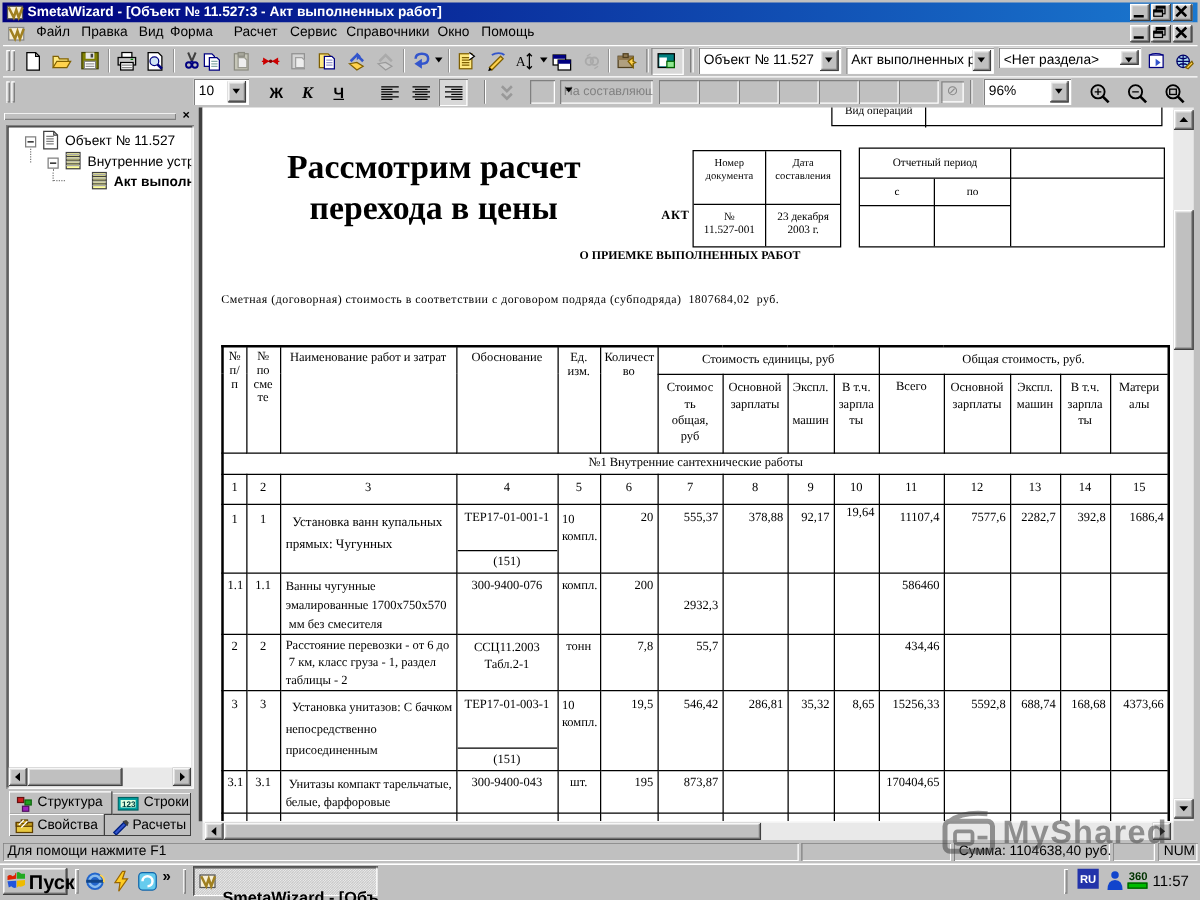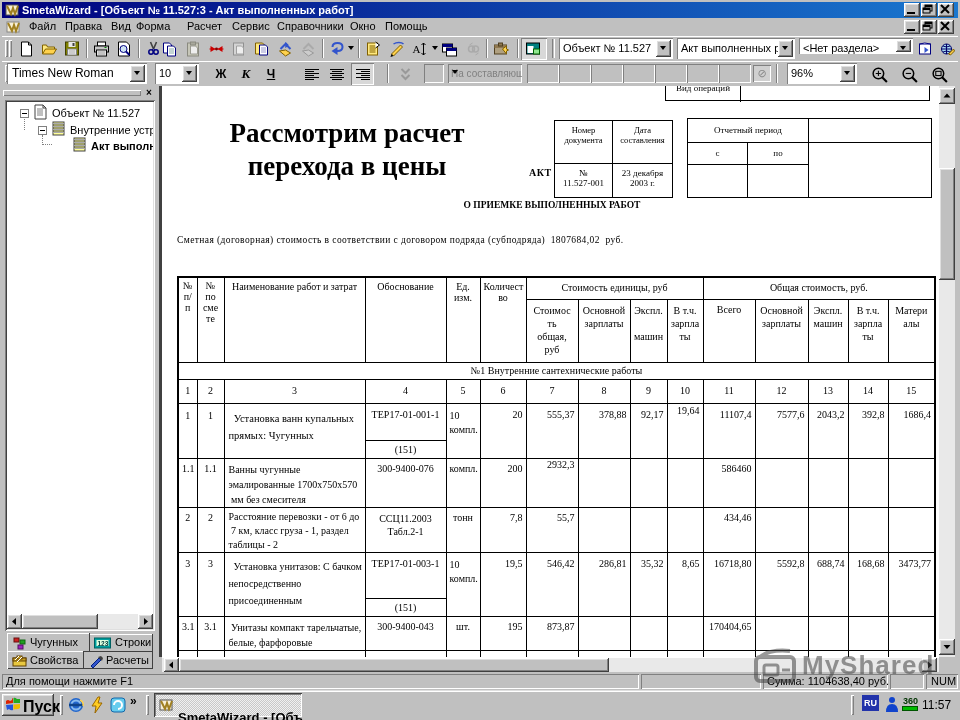--- a/index.html
+++ b/index.html
@@ -286,24 +286,20 @@
         <svg width="17" height="16" viewBox="0 0 16 16">
           <circle cx="7" cy="8" r="5" fill="#a8d8f0" stroke="#006"></circle>
           <path d="M2 8 h10 M7 3 v10 M3.5 5 q3.5 2 7 0 M3.5 11 q3.5 -2 7 0" stroke="#006" fill="none"></path>
           <path d="M9 13 L14 8 l1 2 -4 4 z" fill="#ffd24d" stroke="#806000"></path>
         </svg>
       </div>
 </div>
 <div id="tb2" class="abs">
  <div class="grip" style="left:3px"></div>
       <div class="grip" style="left:7px"></div>
- <div class="abs s2 combo" style="left:5px;top:2px;width:140px;height:21px;font-size:12px">
-   <span class="abs" style="left:5px;top:3px">Times New Roman</span>
-        <div class="arr"></div>
-      </div>
  <div class="abs s2 combo" style="left:153px;top:2px;width:44px;height:21px;font-size:11px">
    <span class="abs" style="left:4px;top:4px">10</span>
         <div class="arr"></div>
       </div>
  <div class="tbtn" style="left:207px;width:24px;text-align:center;font-size:12px;font-weight:bold"><span style="line-height:22px">Ж</span></div>
  <div class="tbtn" style="left:232px;width:24px;text-align:center;font-size:13px;font-style:italic;font-family:'Liberation Serif',serif;font-weight:bold"><span style="line-height:22px">К</span></div>
  <div class="tbtn" style="left:257px;width:24px;text-align:center;font-size:12px;font-weight:bold;text-decoration:underline"><span style="line-height:22px">Ч</span></div>
  <div class="tbtn" style="left:299px">
         <svg width="16" height="16" viewBox="0 0 16 16">
           <path d="M1 3.5h14M1 5.5h9M1 7.5h14M1 9.5h9M1 11.5h14M1 13.5h9" stroke="#000"></path>
@@ -423,21 +419,21 @@
             <rect x="2.5" y="3" width="12" height="6" fill="#e0ffe0"></rect>
             <text x="3.5" y="8.5" font-size="6.5" fill="#004040" font-weight="bold">123</text>
           </svg>
      <span class="abs" style="left:111px;top:3px">Строки</span>
      <div class="abs" style="left:3px;top:0px;width:83px;height:19px;background:#c0c0c0;box-shadow:inset -1px 0 0 #404040,inset 1px 0 0 #fff,inset 0 -1px 0 #404040,inset 0 1px 0 #fff"></div>
      <svg class="abs" style="left:9px;top:4px" width="14" height="13" viewBox="0 0 14 13">
             <rect x="1" y="1" width="5" height="4" fill="#cc2020" stroke="#661010"></rect>
             <rect x="7" y="3" width="5" height="4" fill="#20a020" stroke="#106610"></rect>
             <rect x="5" y="8" width="5" height="4" fill="#a020c0" stroke="#501060"></rect>
           </svg>
-     <span class="abs" style="left:26px;top:3px">Чугунных</span>
+     <span class="abs" style="left:26px;top:3px">Структура</span>
      <div class="abs" style="left:79px;top:19px;width:70px;height:17px;background:#c0c0c0;box-shadow:inset -1px 0 0 #404040,inset 1px 0 0 #fff,inset 0 -1px 0 #404040"></div>
      <svg class="abs" style="left:85px;top:22px" width="15" height="13" viewBox="0 0 15 13">
             <path d="M2 11 L10 3 l2 2 -8 8 z" fill="#3355cc" stroke="#002080"></path>
             <path d="M9 2 l3 -1 2 2 -1 3 z" fill="#404040"></path>
           </svg>
      <span class="abs" style="left:102px;top:21px">Расчеты</span>
      <div class="abs" style="left:3px;top:18px;width:77px;height:18px;background:#c0c0c0;box-shadow:inset -1px 0 0 #404040,inset 1px 0 0 #fff,inset 0 -1px 0 #404040,inset 0 1px 0 #fff"></div>
      <svg class="abs" style="left:8px;top:21px" width="16" height="13" viewBox="0 0 16 13">
             <rect x="1" y="4" width="13" height="8" fill="#e8c840" stroke="#604000"></rect>
             <rect x="1" y="4" width="13" height="3" fill="#c8a020" stroke="#604000"></rect>
@@ -555,32 +551,32 @@
                 <div style="border-top:1px solid #000;padding-top:3px">(151)</div>
               </td>
      <td style="padding-top:5px;line-height:14px">10<br>компл.</td>
      <td class="tr" style="padding-top:5px">20</td>
      <td class="tr" style="padding-top:5px">555,37</td>
      <td class="tr" style="padding-top:5px">378,88</td>
      <td class="tr" style="padding-top:5px">92,17</td>
      <td class="tr" style="padding-top:1px">19,64</td>
      <td class="tr" style="padding-top:5px">11107,4</td>
      <td class="tr" style="padding-top:5px">7577,6</td>
-     <td class="tr" style="padding-top:5px">2043,2</td>
+     <td class="tr" style="padding-top:5px">2282,7</td>
      <td class="tr" style="padding-top:5px">392,8</td>
      <td class="tr" style="padding-top:5px">1686,4</td>
    </tr>
    <tr style="height:49px">
      <td class="tc" style="padding-top:4px">1.1</td>
               <td class="tc" style="padding-top:4px">1.1</td>
      <td class="n" style="padding-top:3px;font-size:10px">Ванны чугунные<br>эмалированные 1700х750х570<br>&nbsp;мм без смесителя</td>
      <td class="tc" style="padding-top:4px">300-9400-076</td>
      <td class="tc" style="padding-top:4px">компл.</td>
      <td class="tr" style="padding-top:4px">200</td>
-     <td class="tr" style="padding-top:0">2932,3</td>
+     <td class="tr" style="padding-top:20px">2932,3</td>
      <td></td>
               <td></td>
               <td></td>
      <td class="tr" style="padding-top:4px">586460</td>
      <td></td>
               <td></td>
               <td></td>
               <td></td>
    </tr>
    <tr style="height:45px">
@@ -607,25 +603,25 @@
      <td class="p0 tc">
                 <div style="height:45px;padding-top:5px">ТЕР17-01-003-1</div>
                 <div style="border-top:1px solid #000;padding-top:3px">(151)</div>
               </td>
      <td style="padding-top:5px;line-height:14px">10<br>компл.</td>
      <td class="tr" style="padding-top:5px">19,5</td>
      <td class="tr" style="padding-top:5px">546,42</td>
      <td class="tr" style="padding-top:5px">286,81</td>
      <td class="tr" style="padding-top:5px">35,32</td>
      <td class="tr" style="padding-top:5px">8,65</td>
-     <td class="tr" style="padding-top:5px">16718,80</td>
+     <td class="tr" style="padding-top:5px">15256,33</td>
      <td class="tr" style="padding-top:5px">5592,8</td>
      <td class="tr" style="padding-top:5px">688,74</td>
      <td class="tr" style="padding-top:5px">168,68</td>
-     <td class="tr" style="padding-top:5px">3473,77</td>
+     <td class="tr" style="padding-top:5px">4373,66</td>
    </tr>
    <tr style="height:33px">
      <td class="tc" style="padding-top:4px">3.1</td>
               <td class="tc" style="padding-top:4px">3.1</td>
      <td class="n" style="padding-top:3px;font-size:10px">&nbsp;Унитазы компакт тарельчатые,<br>белые, фарфоровые</td>
      <td class="tc" style="padding-top:4px">300-9400-043</td>
      <td class="tc" style="padding-top:4px">шт.</td>
      <td class="tr" style="padding-top:4px">195</td>
      <td class="tr" style="padding-top:4px">873,87</td>
      <td></td>

